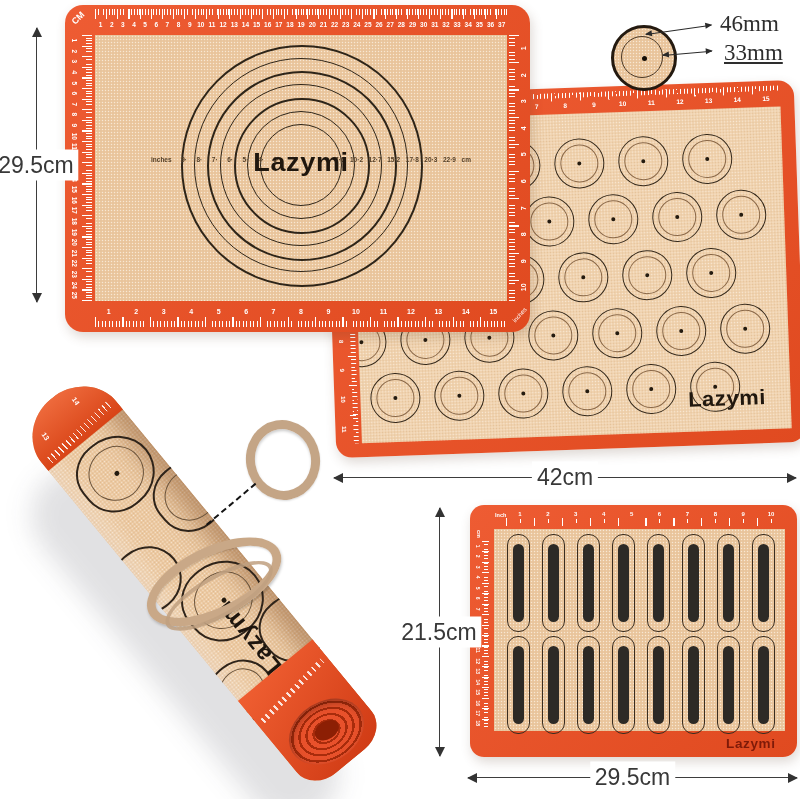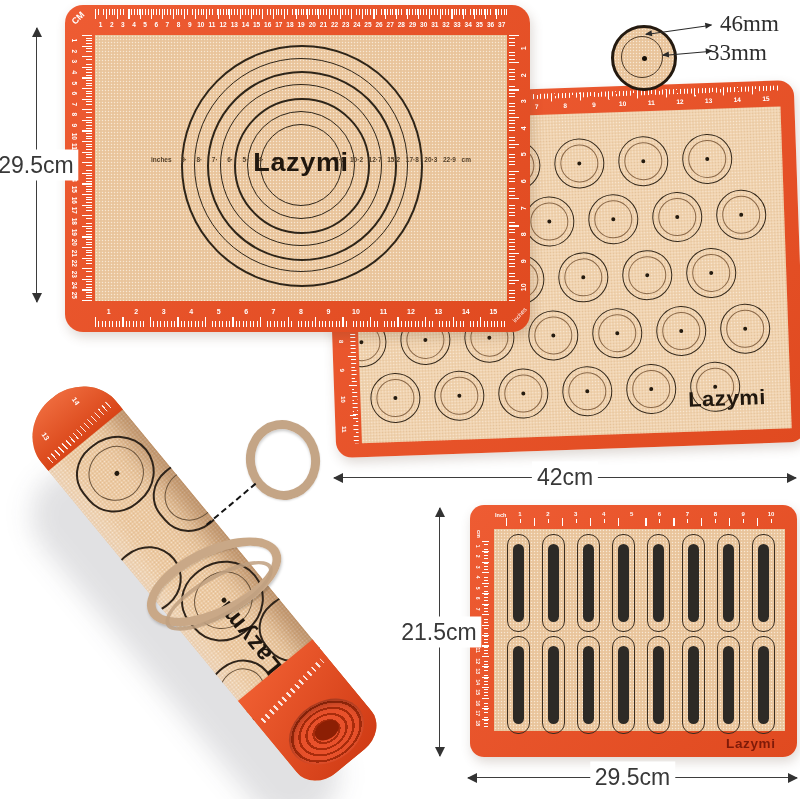--- a/index.html
+++ b/index.html
@@ -578,21 +578,21 @@
   </div>
   <div class="thin-arrow" style="left:646px;top:34px;width:66px;transform:rotate(-8deg);">
     <div class="hl"></div>
     <div class="hr"></div>
   </div>
   <div class="thin-arrow" style="left:663px;top:55px;width:49px;transform:rotate(-5deg);">
     <div class="hl"></div>
     <div class="hr"></div>
   </div>
   <div class="abs mm-label" style="left:720px;top:11px;">46mm</div>
-  <div class="abs mm-label" style="left:708px;top:40px;">33mm</div>
+  <div class="abs mm-label" style="left:724px;top:40px;text-decoration:underline;">33mm</div>
 
   <div class="dim" style="left:36px;top:28px;height:274px;width:0;">
     <div class="line-v"></div>
     <div class="ah ah-up"></div>
     <div class="ah ah-down"></div>
     <div class="lbl lbl-center-v">29.5cm</div>
   </div>
 
   <div class="dim" style="left:334px;top:477px;width:462px;height:0;">
     <div class="line-h"></div>

